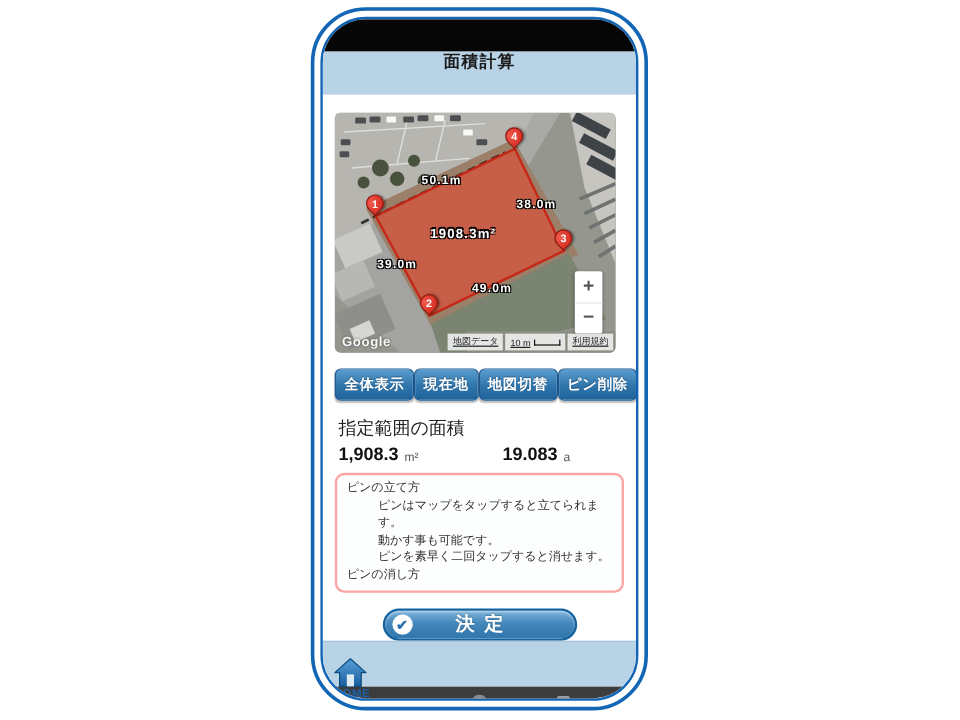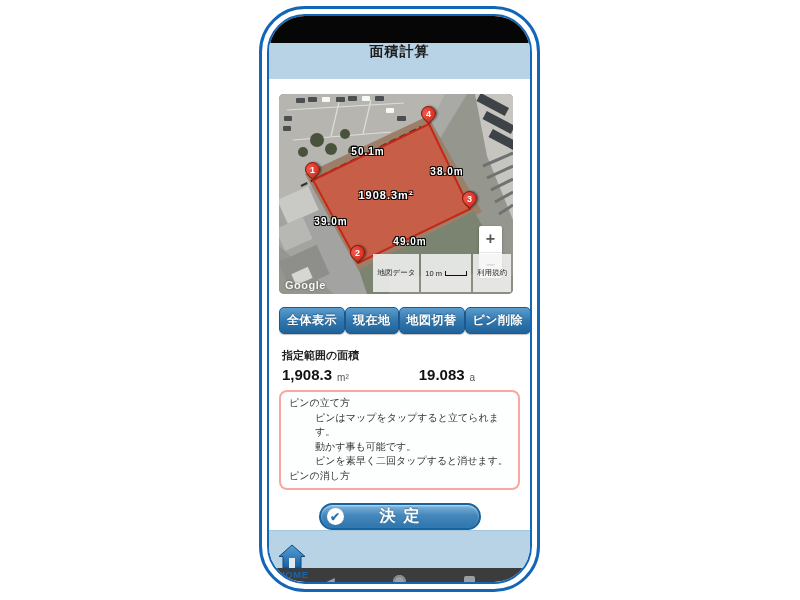--- a/index.html
+++ b/index.html
@@ -40,34 +40,34 @@
                border-radius:2px; box-shadow:0 1px 3px rgba(0,0,0,.3); display:flex; flex-direction:column; }
   .zoom-ctrl .zbtn { flex:1; display:flex; align-items:center; justify-content:center;
                      color:#565656; font-size:16px; font-weight:bold; cursor:pointer; }
   .zoom-ctrl .zbtn:first-child { border-bottom:1px solid #e6e6e6; }
 
   .google-logo { position:absolute; left:6px; bottom:3px; color:#fff; font-size:11px; font-weight:bold;
                  letter-spacing:.5px; opacity:.92; text-shadow:0 0 2px #444; }
 
   .attribution { position:absolute; right:2px; bottom:2px; display:flex; gap:2px; align-items:stretch;
                  font-size:7.5px; color:#222; }
-  .attribution .chip { background:rgba(245,245,245,.85); padding:14px 4px; display:flex;
-                       align-items:center; white-space:nowrap; }
+  .attribution .chip { background:rgba(245,245,245,.85); padding:2px 4px; display:flex;
+                       align-items:center; white-space:nowrap;text-decoration:underline; }
   .scale-line { display:inline-block; width:22px; height:5px; border:1px solid #111; border-top:none;
                 margin-left:3px; }
 
   
   .btn-row { display:flex; justify-content:space-between; margin-top:13px; }
   .tb-btn { background:linear-gradient(180deg,#5a9cce 0%,#2f75ab 55%,#20639c 100%);
             border:1px solid #1b5a92; border-radius:5px; color:#fff; font-weight:bold; font-size:12px;
             padding:4px 7px; letter-spacing:.5px; text-shadow:0 -1px 1px rgba(0,0,0,.3);
             box-shadow:0 1px 1px rgba(0,0,0,.25); cursor:pointer; white-space:nowrap; }
 
   
-  .result-caption { margin:14px 0 0 3px; font-size:11px; font-weight:bold; color:#222; }
+  .result-caption { margin:14px 0 0 3px; font-size:15px; font-weight:normal; color:#222; }
   .result-values { display:flex; align-items:flex-end; margin:3px 0 0 3px; }
   .result-values .val { font-size:15px; font-weight:bold; color:#111; }
   .result-values .unit { font-size:10px; color:#555; margin-left:5px; }
   .result-values .val2 { margin-left:70px; }
 
   
   .help-box { margin-top:7px; border:2px solid #fca5a5; border-radius:8px; background:#fdfefe;
               padding:4px 8px 5px; font-size:10px; color:#333; line-height:1.45; }
   .help-line.indent { padding-left:26px; }
 

